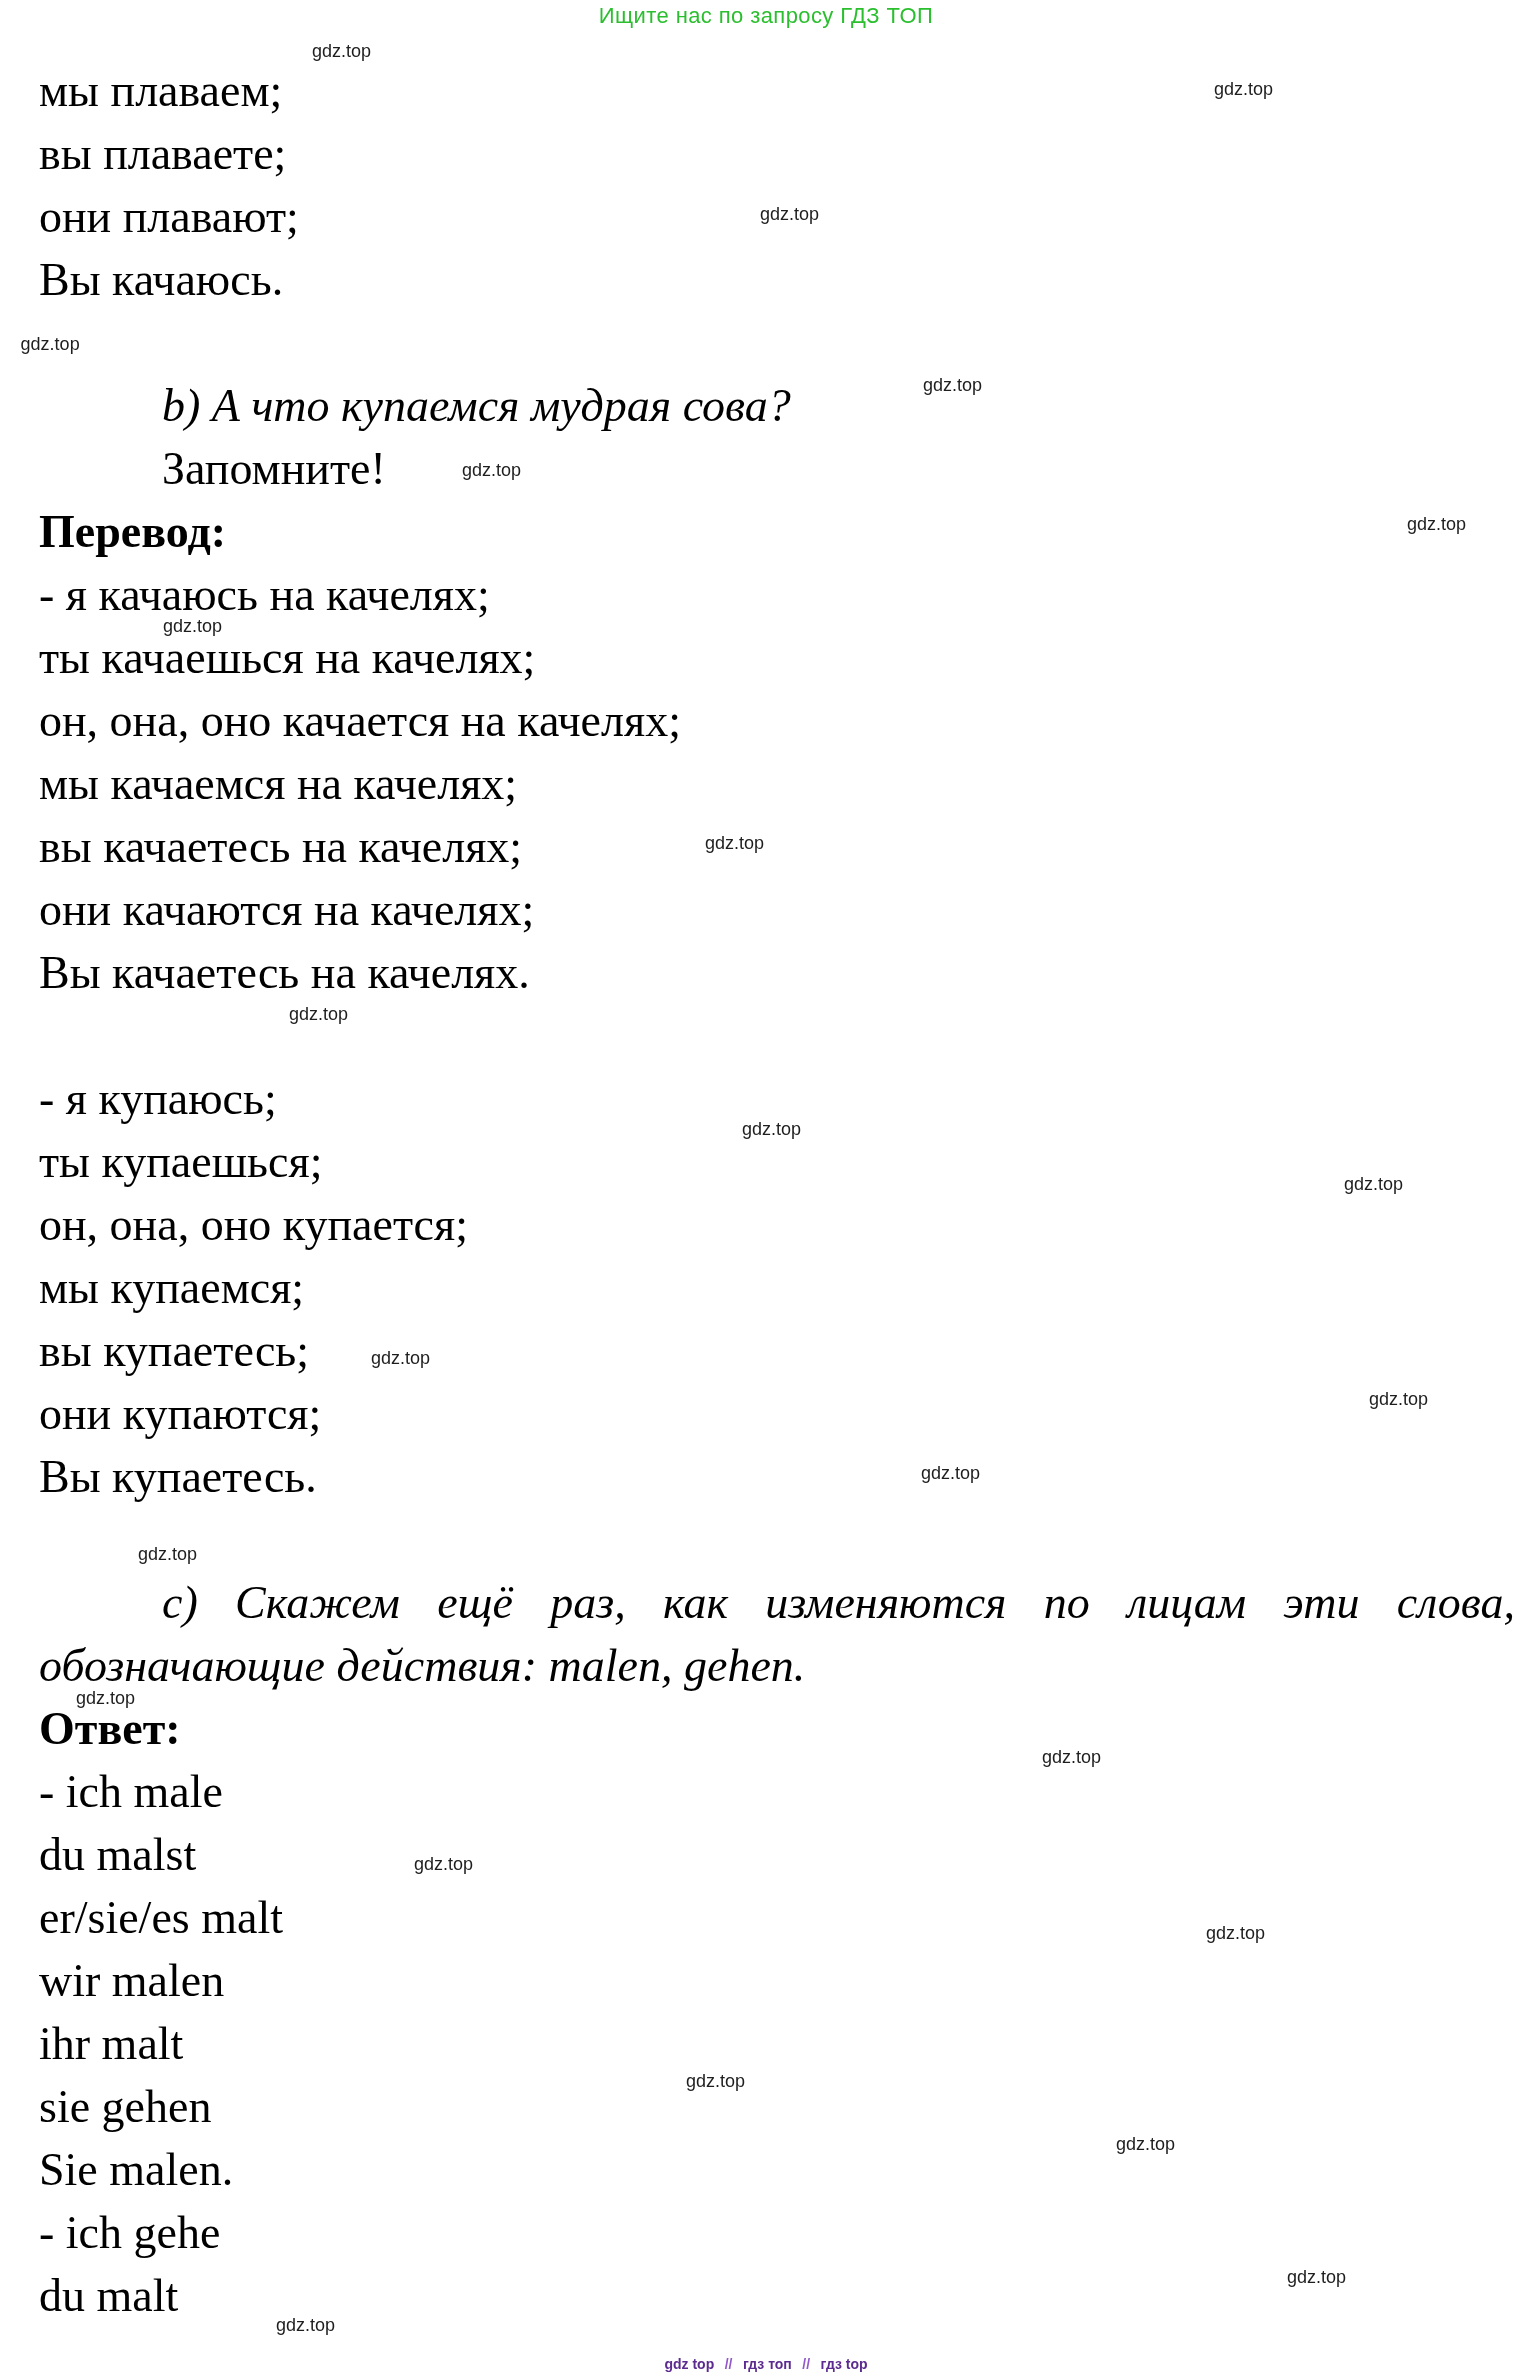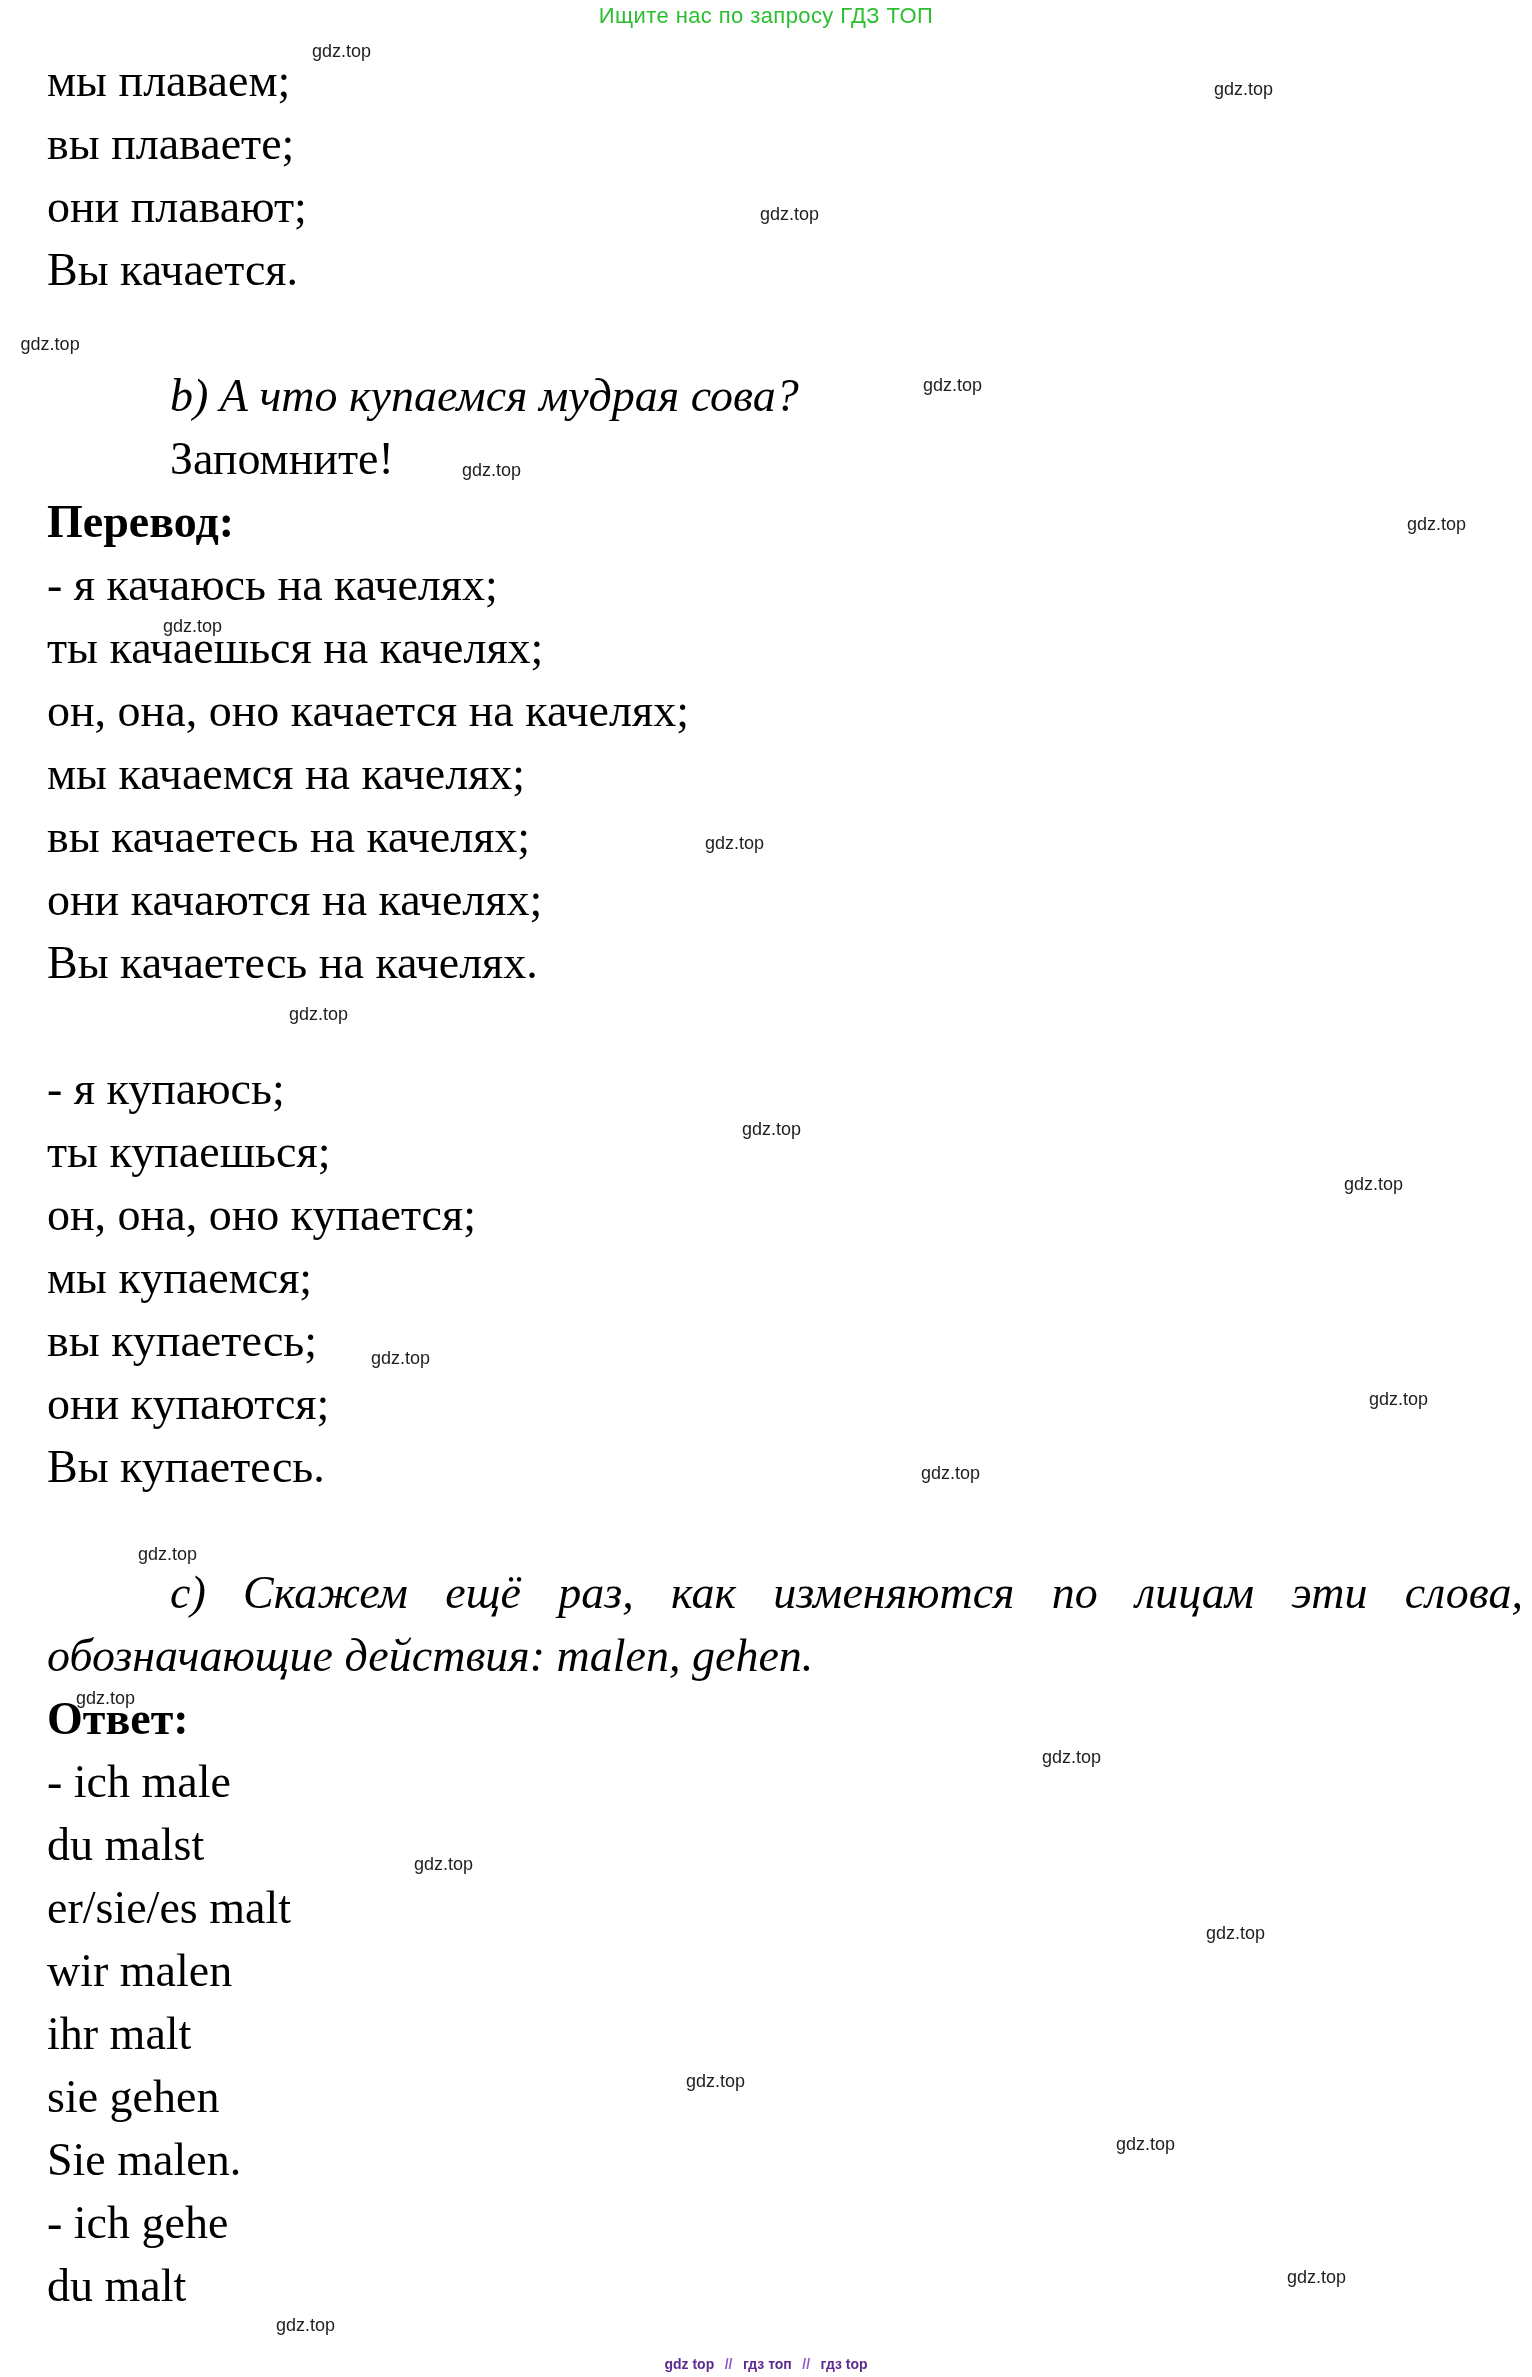--- a/index.html
+++ b/index.html
@@ -27,23 +27,22 @@
     font-size: 22px;
     font-weight: normal;
     color: var(--green, #2bbf2f);
     letter-spacing: 0.4px;
   }
 
   
   .content {
     position: absolute;
     left: 39px;
-    top: 49px;
+    top: 59px;
     width: 1476px;
-    margin-left: 8px;
   }
   .l {
     height: 63px;
     line-height: 63px;
     font-size: 46px;
     white-space: nowrap;
     overflow: visible;
   }
   .l.blank  {  }
   .l.italic { font-style: italic; }
@@ -84,21 +83,21 @@
 </style>
 </head>
 <body>
 
 <div class="promo">Ищите нас по запросу ГДЗ ТОП</div>
 
 <div class="content">
   <div class="l">мы плаваем;</div>
   <div class="l">вы плаваете;</div>
   <div class="l">они плавают;</div>
-  <div class="l">Вы качается.</div>
+  <div class="l">Вы качаюсь.</div>
   <div class="l blank"></div>
   <div class="l italic indent">b) А что купаемся мудрая сова?</div>
   <div class="l indent">Запомните!</div>
   <div class="l bold">Перевод:</div>
   <div class="l">- я качаюсь на качелях;</div>
   <div class="l">ты качаешься на качелях;</div>
   <div class="l">он, она, оно качается на качелях;</div>
   <div class="l">мы качаемся на качелях;</div>
   <div class="l">вы качаетесь на качелях;</div>
   <div class="l">они качаются на качелях;</div>

